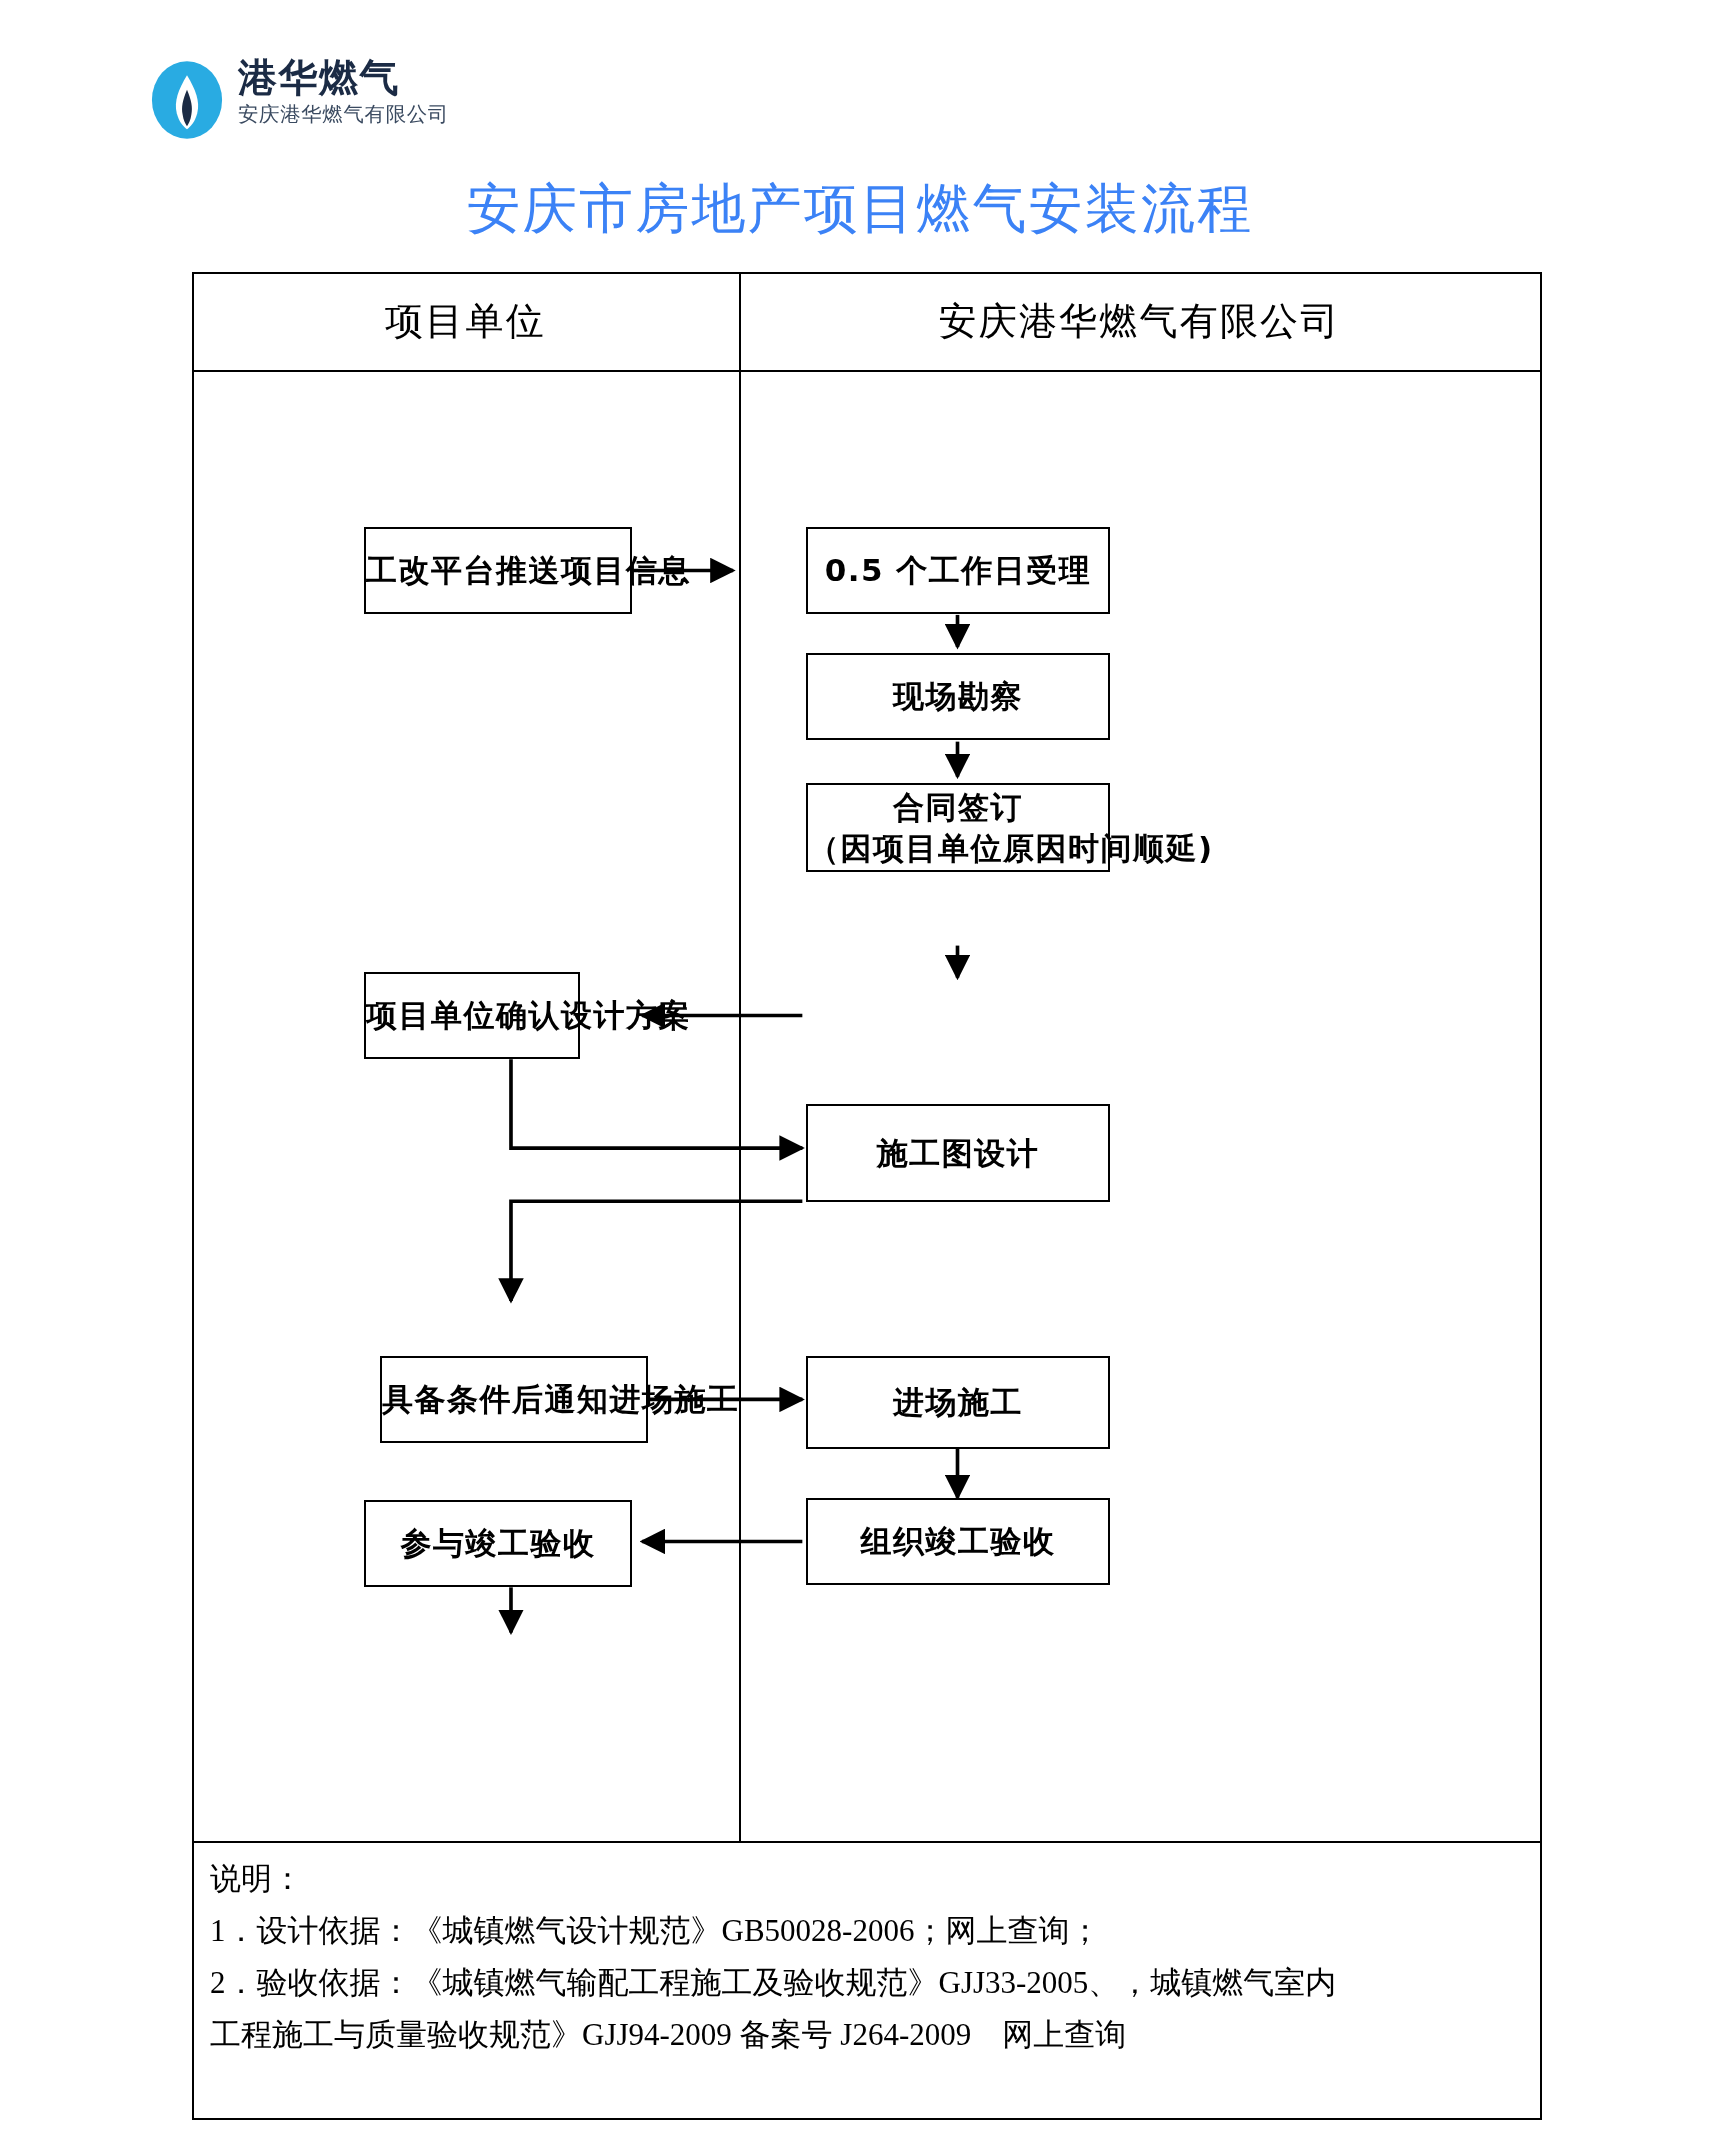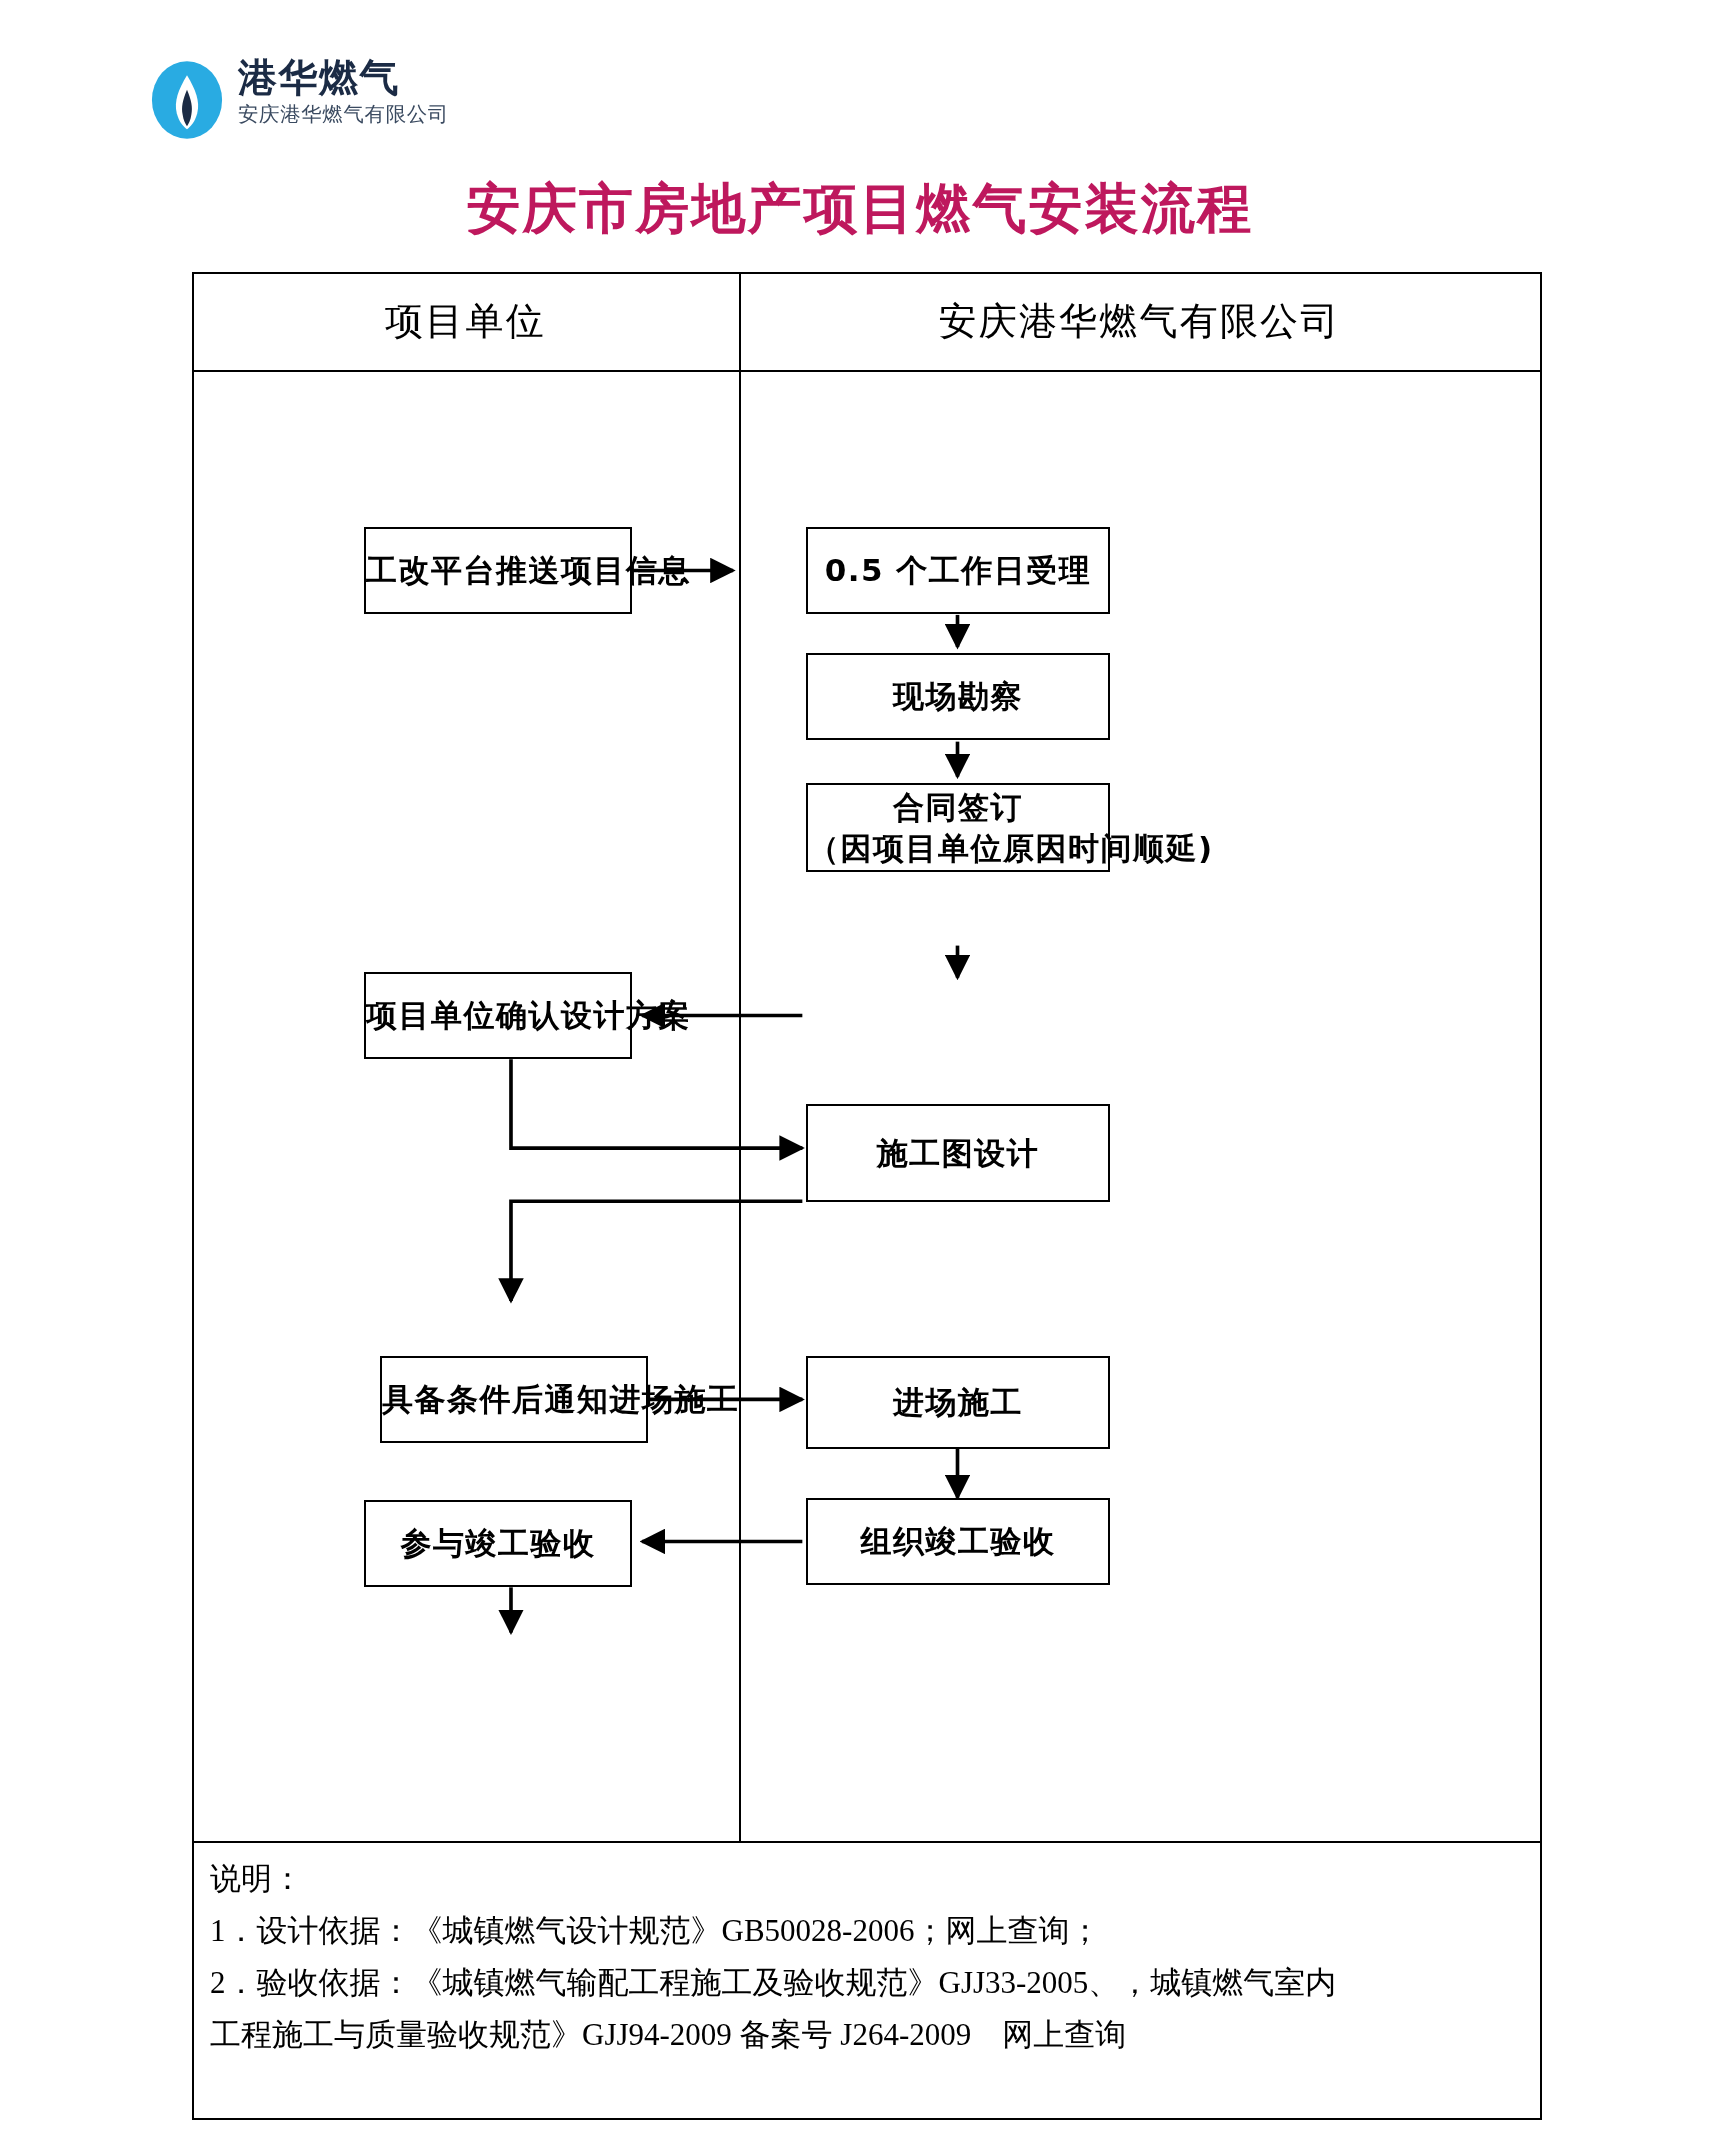--- a/index.html
+++ b/index.html
@@ -60,24 +60,24 @@
   }
 
   
   #doc-title {
     position: absolute;
     left: 0px;
     top: 173px;
     width: 1720px;
     text-align: center;
     font-family: "DejaVu Sans", "Liberation Sans", sans-serif;
-    font-weight: bold;
+    font-weight: normal;
     font-size: 54px;
     letter-spacing: 2.2px;
-    color: #be185d;
+    color: #3b82f6;
     white-space: nowrap;
   }
 
   
   #frame {
     position: absolute;
     left: 192px;
     top: 272px;
     width: 1350px;
     height: 1848px;
@@ -229,21 +229,21 @@
         <path d="M 435 1803 L 435 1865" marker-end="url(#arrowR)"></path>
       </g>
     </svg>
 
     <div class="node" style="left:170px; top:253px; width:268px; height:87px;">
       <span class="lines">
           <span class="l">工改平台推送项目信息</span>
         </span>
     </div>
 
-    <div class="node" style="left:170px; top:698px; width:268px; height:87px;">
+    <div class="node" style="left:170px; top:698px; width:216px; height:87px;">
       <span class="lines">
           <span class="l">项目单位确认设计方案</span>
         </span>
     </div>
 
     <div class="node" style="left:170px; top:1082px; width:268px; height:87px;margin-left:16px;">
       <span class="lines">
           <span class="l">具备条件后通知进场施工</span>
         </span>
     </div>

